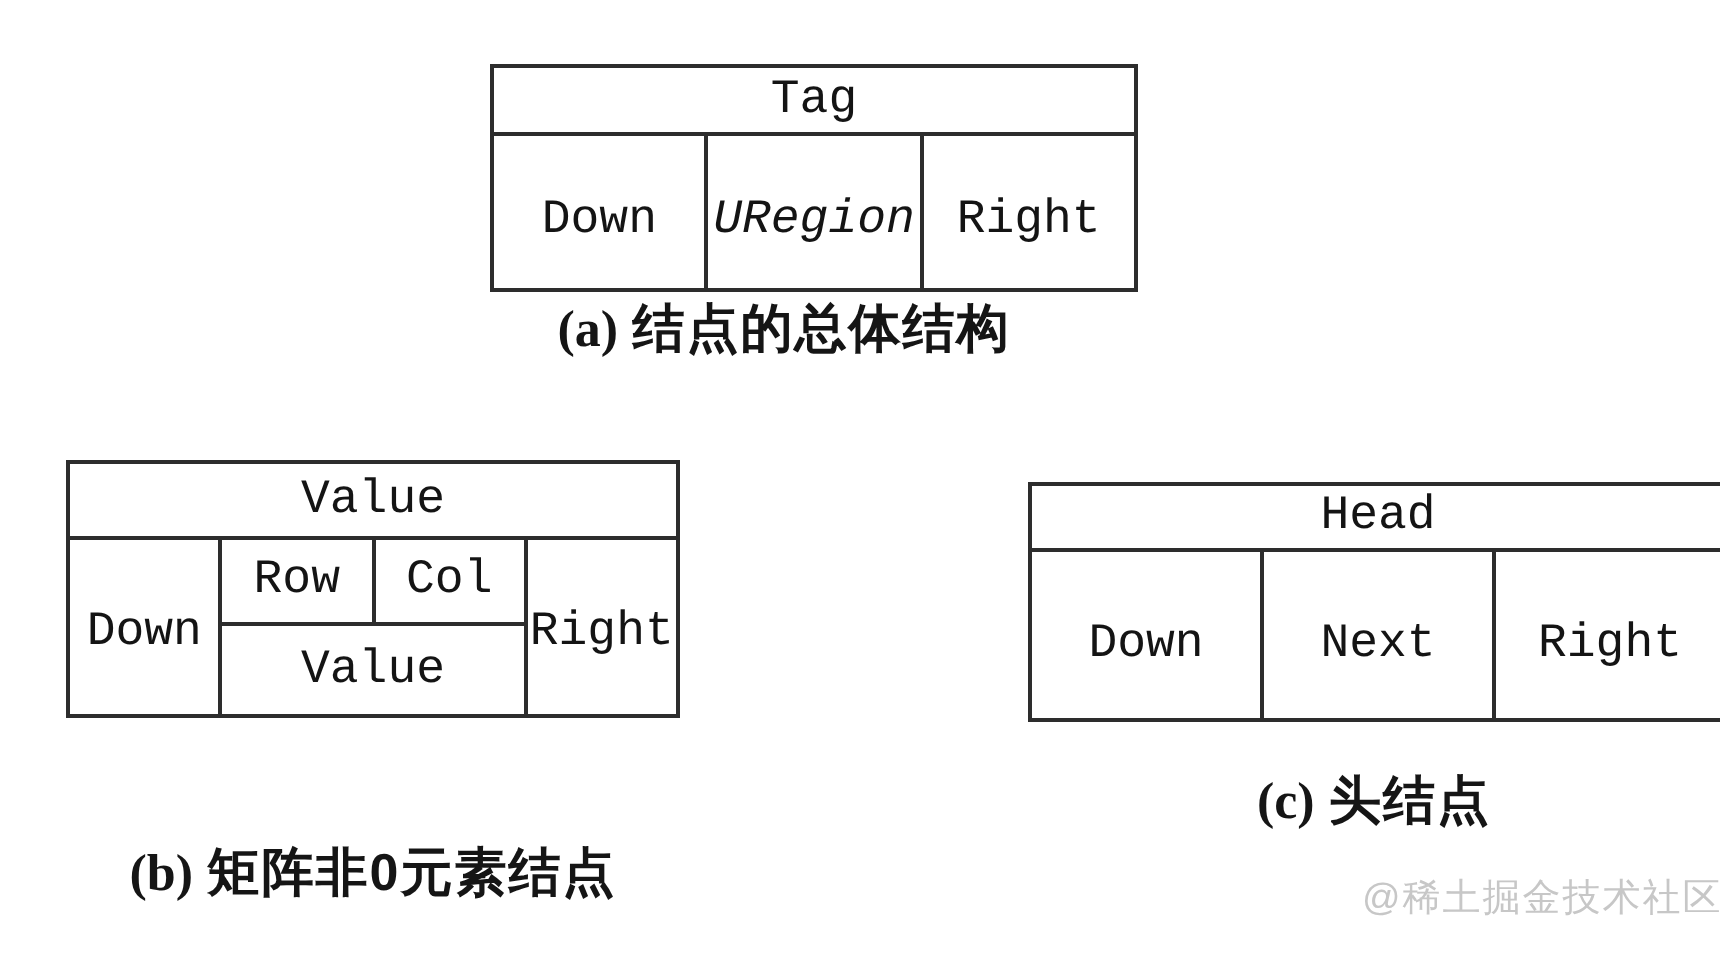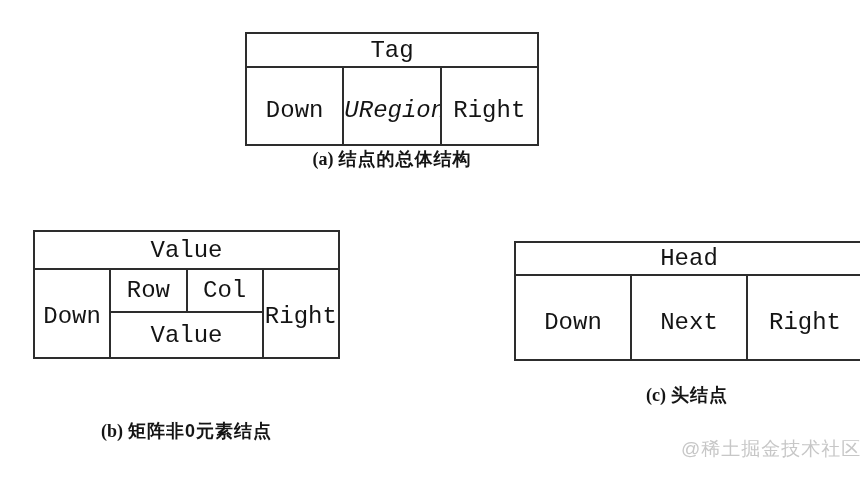--- a/index.html
+++ b/index.html
@@ -31,21 +31,21 @@
     font-family: "Liberation Mono", monospace;
     font-size: 24px;
     color: #141414;
     padding: 0;
     overflow: hidden;
     white-space: nowrap;
   }
   td.italic { font-style: italic; }
 
   
-  #table-a { left: 245px; top: 32px; width: 294px; border-radius: 28px; }
+  #table-a { left: 245px; top: 32px; width: 324px; border-radius: 28px; }
   #table-a .hdr td { height: 32px; }
   #table-a .body td { height: 68px; padding-top: 8px; }
   #table-a .ca1 { width: 86px; }
   #table-a .ca2 { width: 126px; }
   #table-a .ca3 { width: 82px; }
 
   
   #table-b { left: 33px; top: 230px; width: 307px; }
   #table-b .hdr td { height: 36px; }
   #table-b .mid td { height: 41px; }
@@ -60,21 +60,21 @@
   #table-c .hdr td { height: 31px; }
   #table-c .body td { height: 73px; padding-top: 10px; }
   #table-c .cc1 { width: 102px; }
   #table-c .cc2 { width: 146px; }
   #table-c .cc3 { width: 102px; }
 
   
   .caption {
     position: absolute;
     text-align: center;
-    font-size: 18px;
+    font-size: 26px;
     font-weight: bold;
     color: #151515;
     white-space: nowrap;
   }
   .caption .cap-label {
     font-family: "Liberation Serif", serif;
     font-weight: bold;
   }
   .caption .cap-text {
     font-family: "Liberation Sans", sans-serif;

